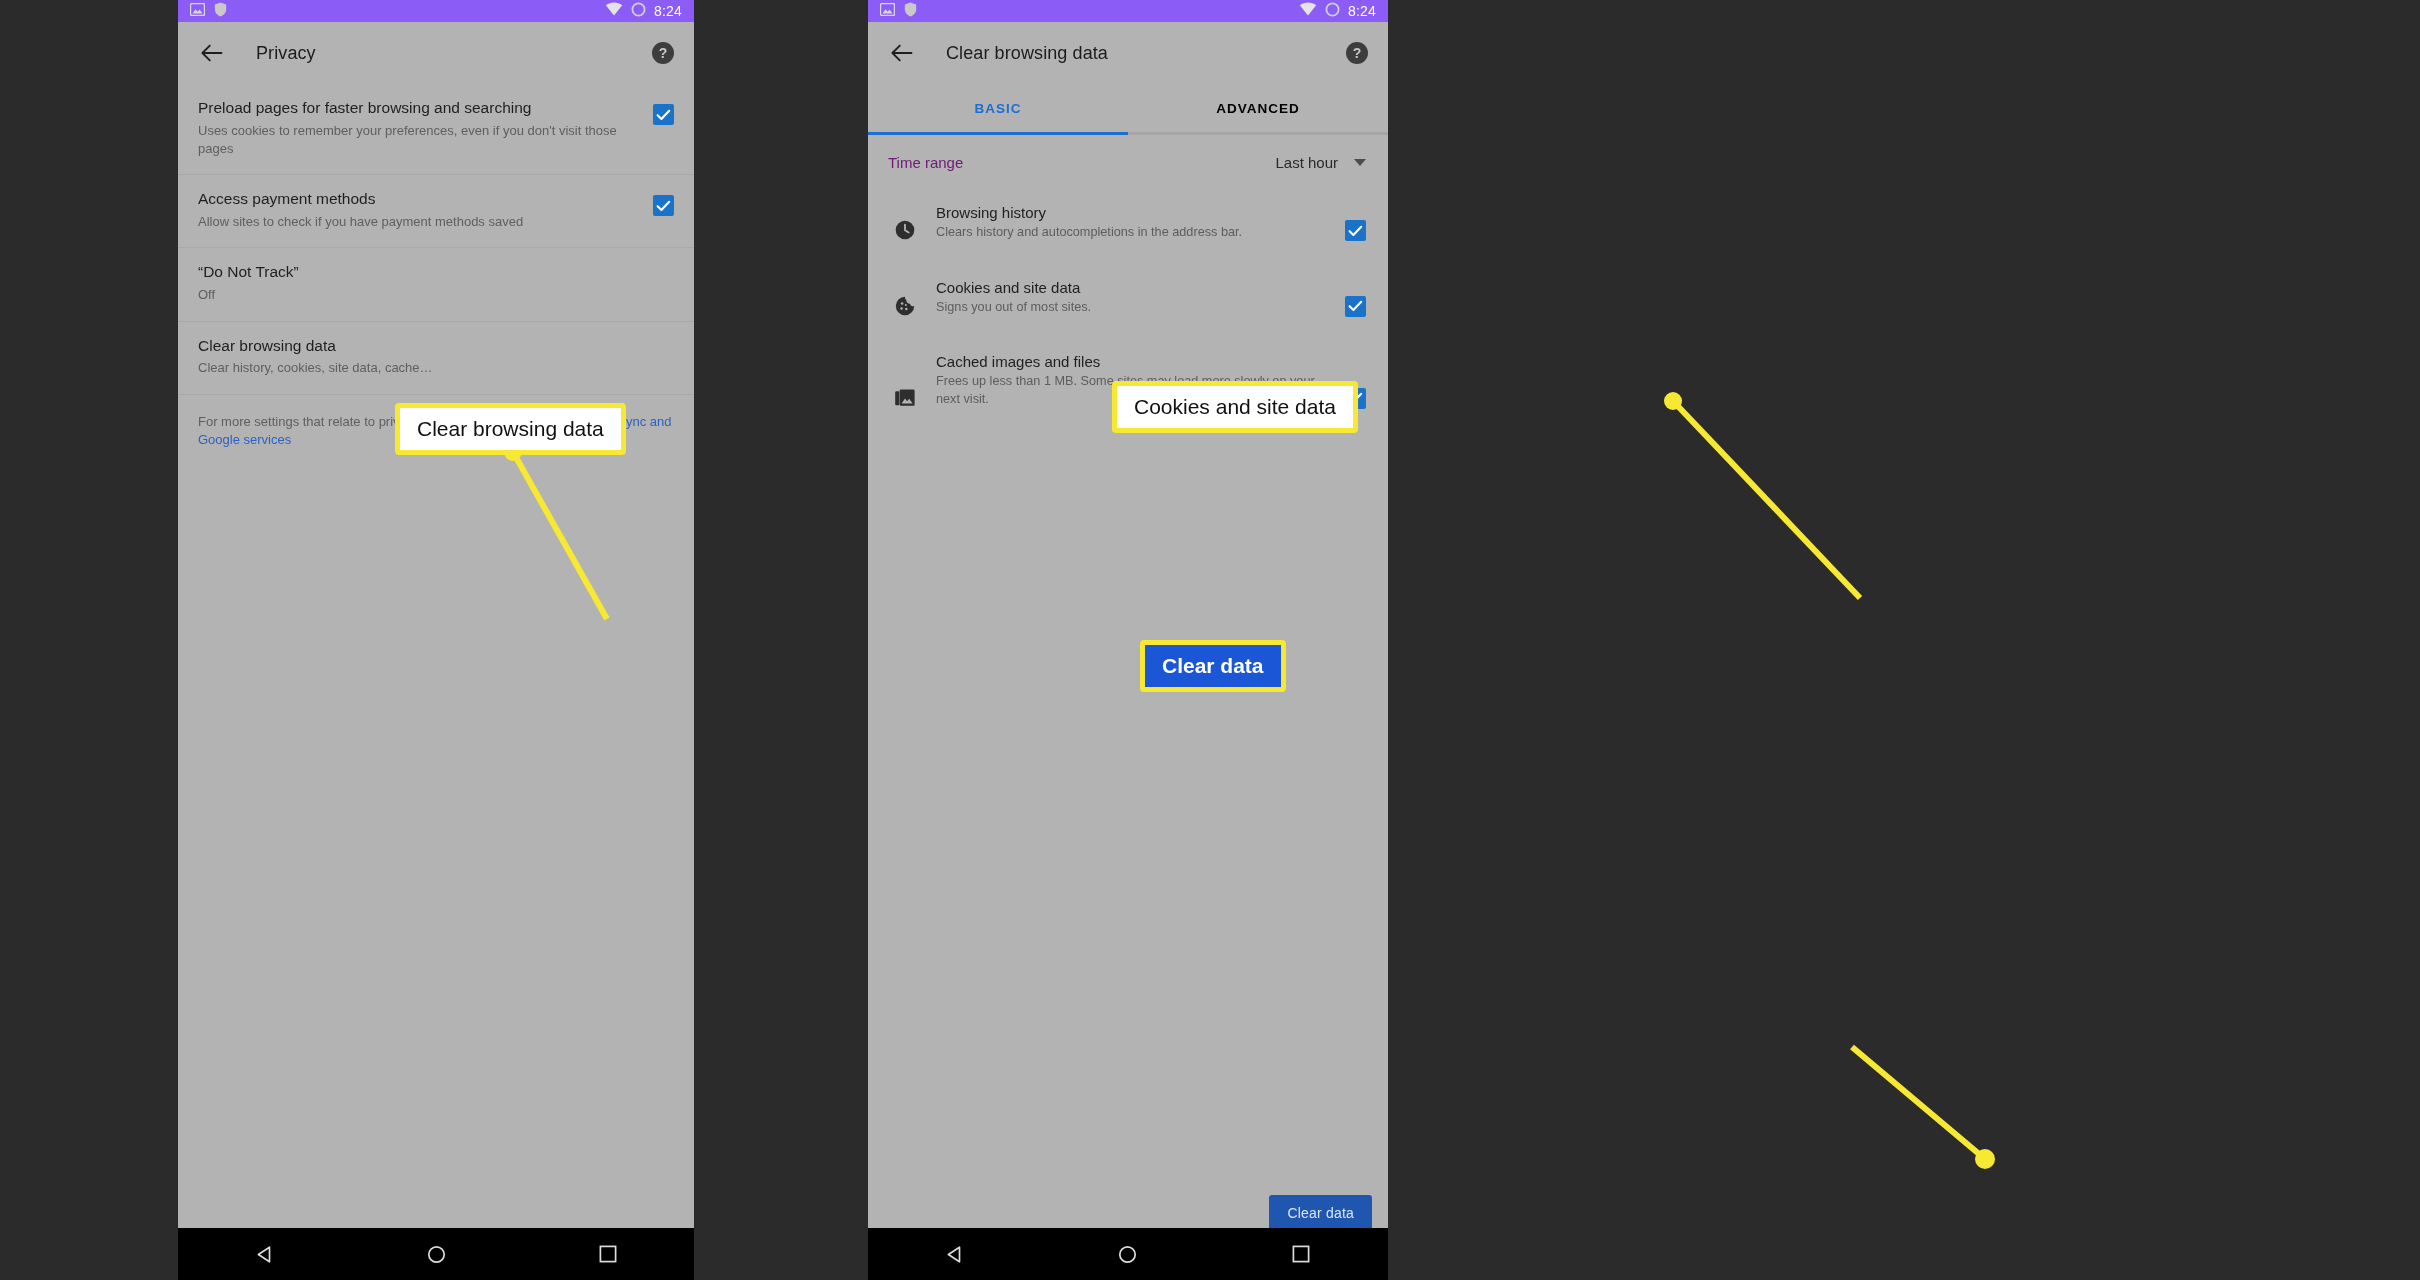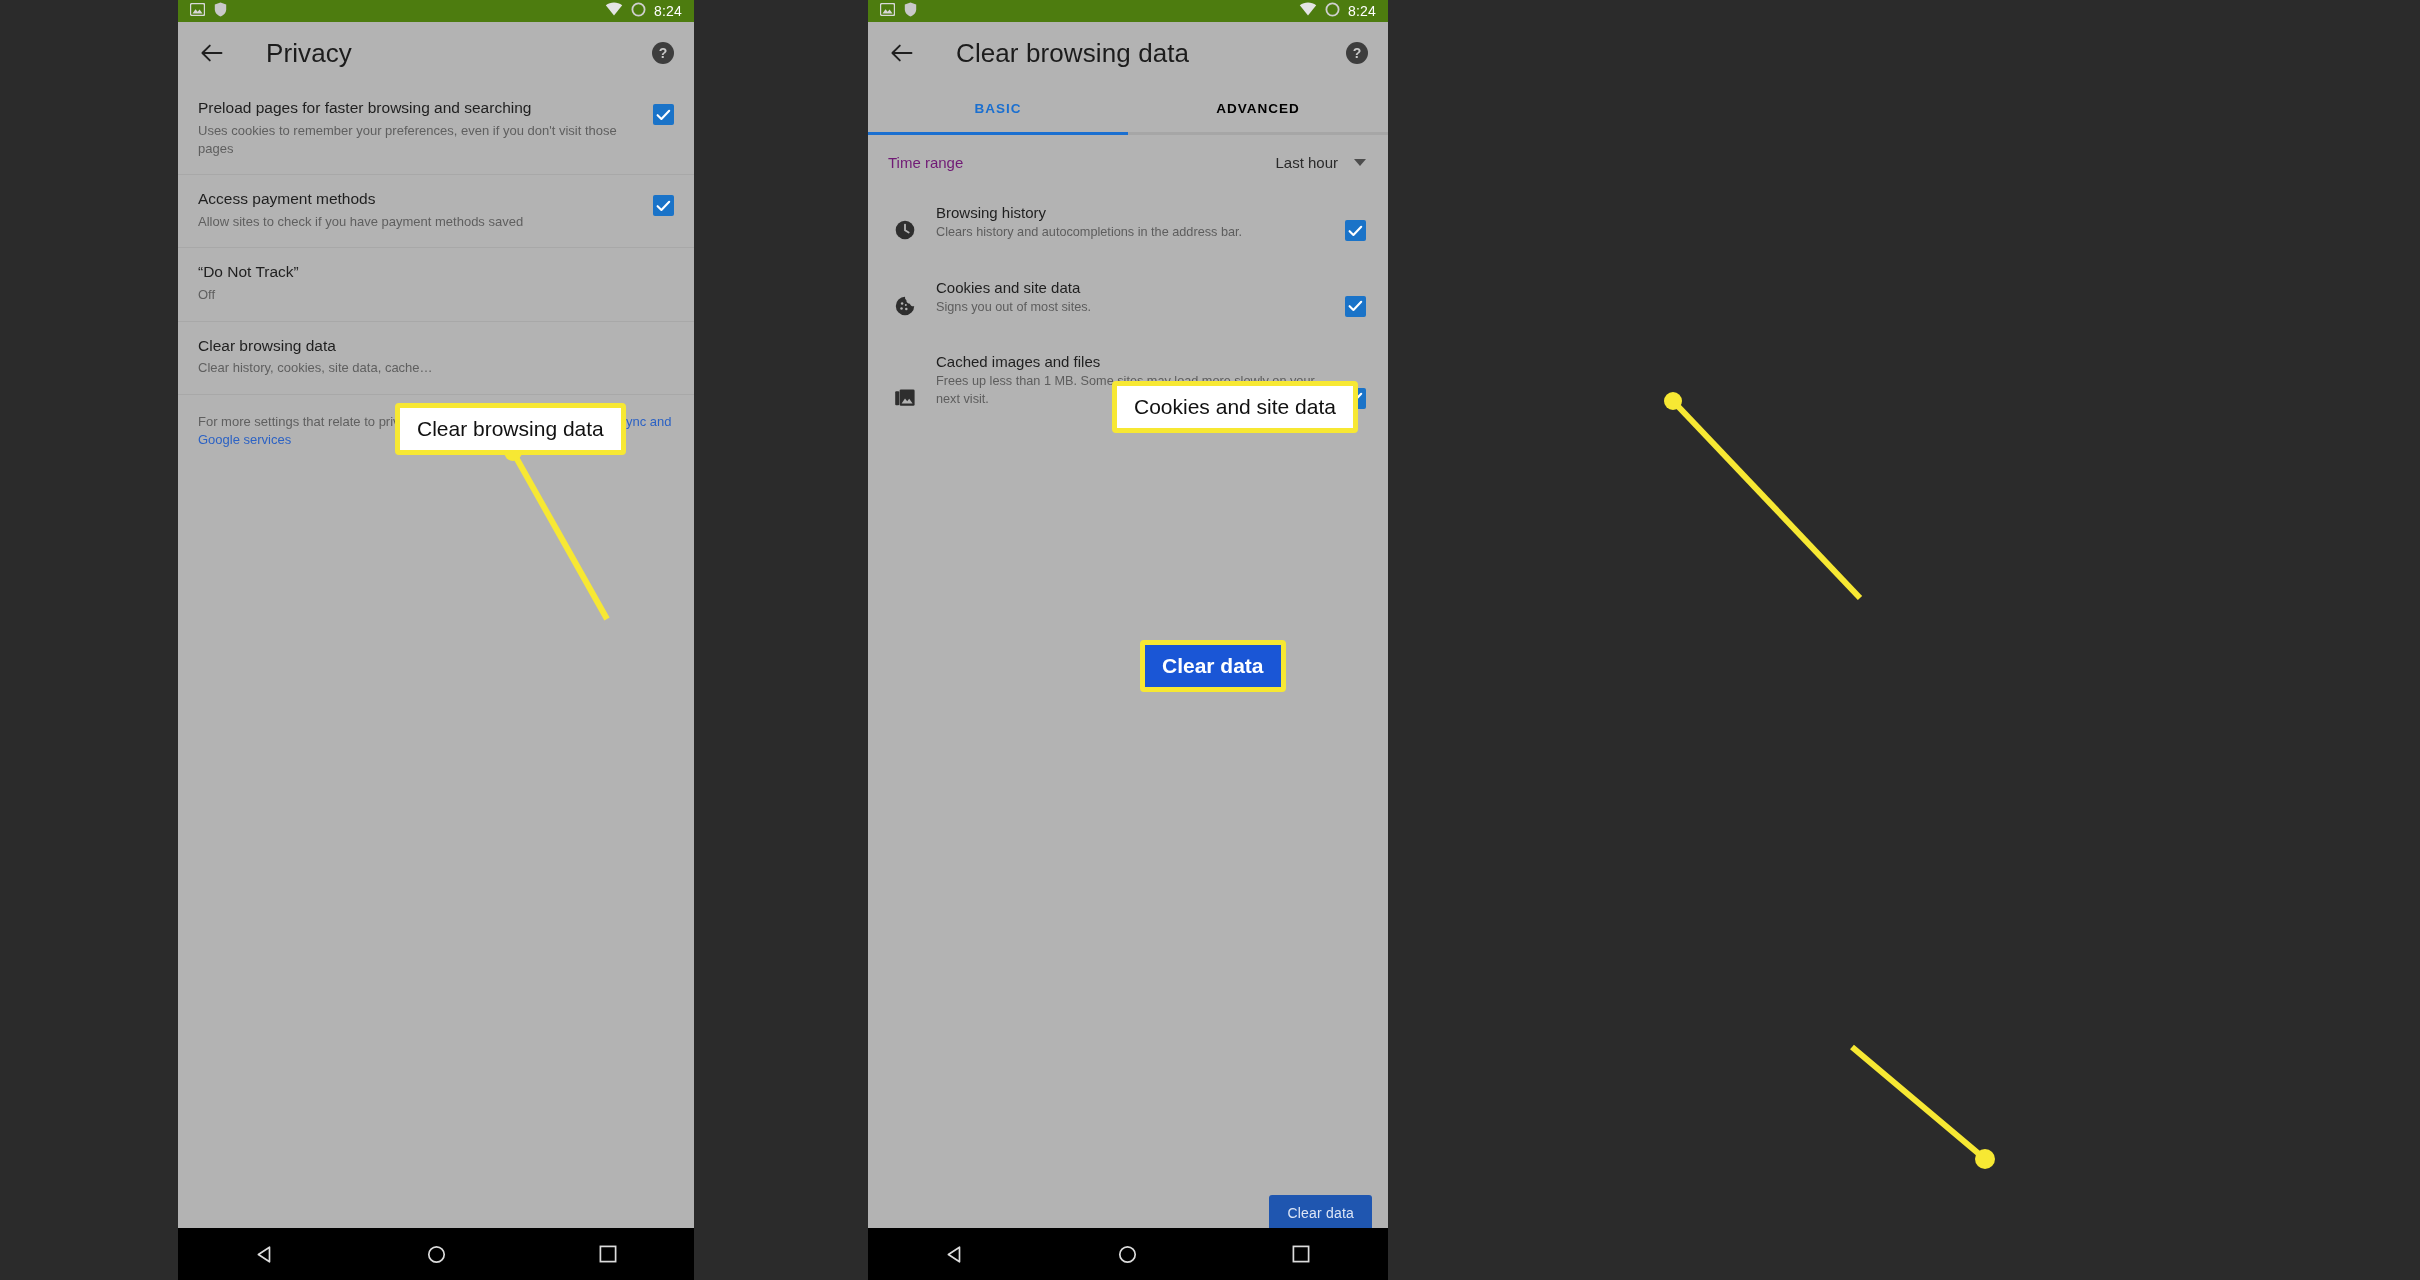--- a/index.html
+++ b/index.html
@@ -10,36 +10,36 @@
     overflow: hidden;
   }
   .stage { position: relative; width: 2420px; height: 1280px; background: #2b2b2b; }
 
   
   .phone { position: absolute; top: 0; height: 1280px; background: #b3b3b3; overflow: hidden; }
   #phone-left  { left: 178px;  width: 516px; }
   #phone-right { left: 868px;  width: 520px; }
 
   .statusbar {
-    position: relative; height: 22px; background: #4d7c0f;
+    position: relative; height: 22px; background: #8b5cf6;
     display: flex; align-items: center; padding: 0 12px;
   }
   .sb-left { display: flex; align-items: center; gap: 9px; }
   .sb-right { margin-left: auto; display: flex; align-items: center; gap: 8px; }
   .sb-time { color: #fff; font-size: 14px; font-weight: 500; letter-spacing: .2px; }
   .sb-icon { display: block; }
 
   
   .appbar {
     position: relative; height: 62px; background: #b3b3b3;
     display: flex; align-items: center; padding: 0 18px;
   }
   .back-btn { width: 30px; height: 30px; display: flex; align-items: center; justify-content: center; cursor: pointer; }
   .appbar-title {
-    font-size: 26px; color: #1c1c1c; margin-left: 40px;
+    font-size: 18px; color: #1c1c1c; margin-left: 30px;
     font-weight: 400; letter-spacing: .1px; white-space: nowrap;
   }
   .help-btn { margin-left: auto; width: 26px; height: 26px; display: flex; align-items: center; justify-content: center; cursor: pointer; }
 
   
   .row {
     position: relative; display: flex; align-items: flex-start;
     padding: 14px 20px 16px 20px;
     border-bottom: 1px solid #a8a8a8;
     min-height: 56px;

